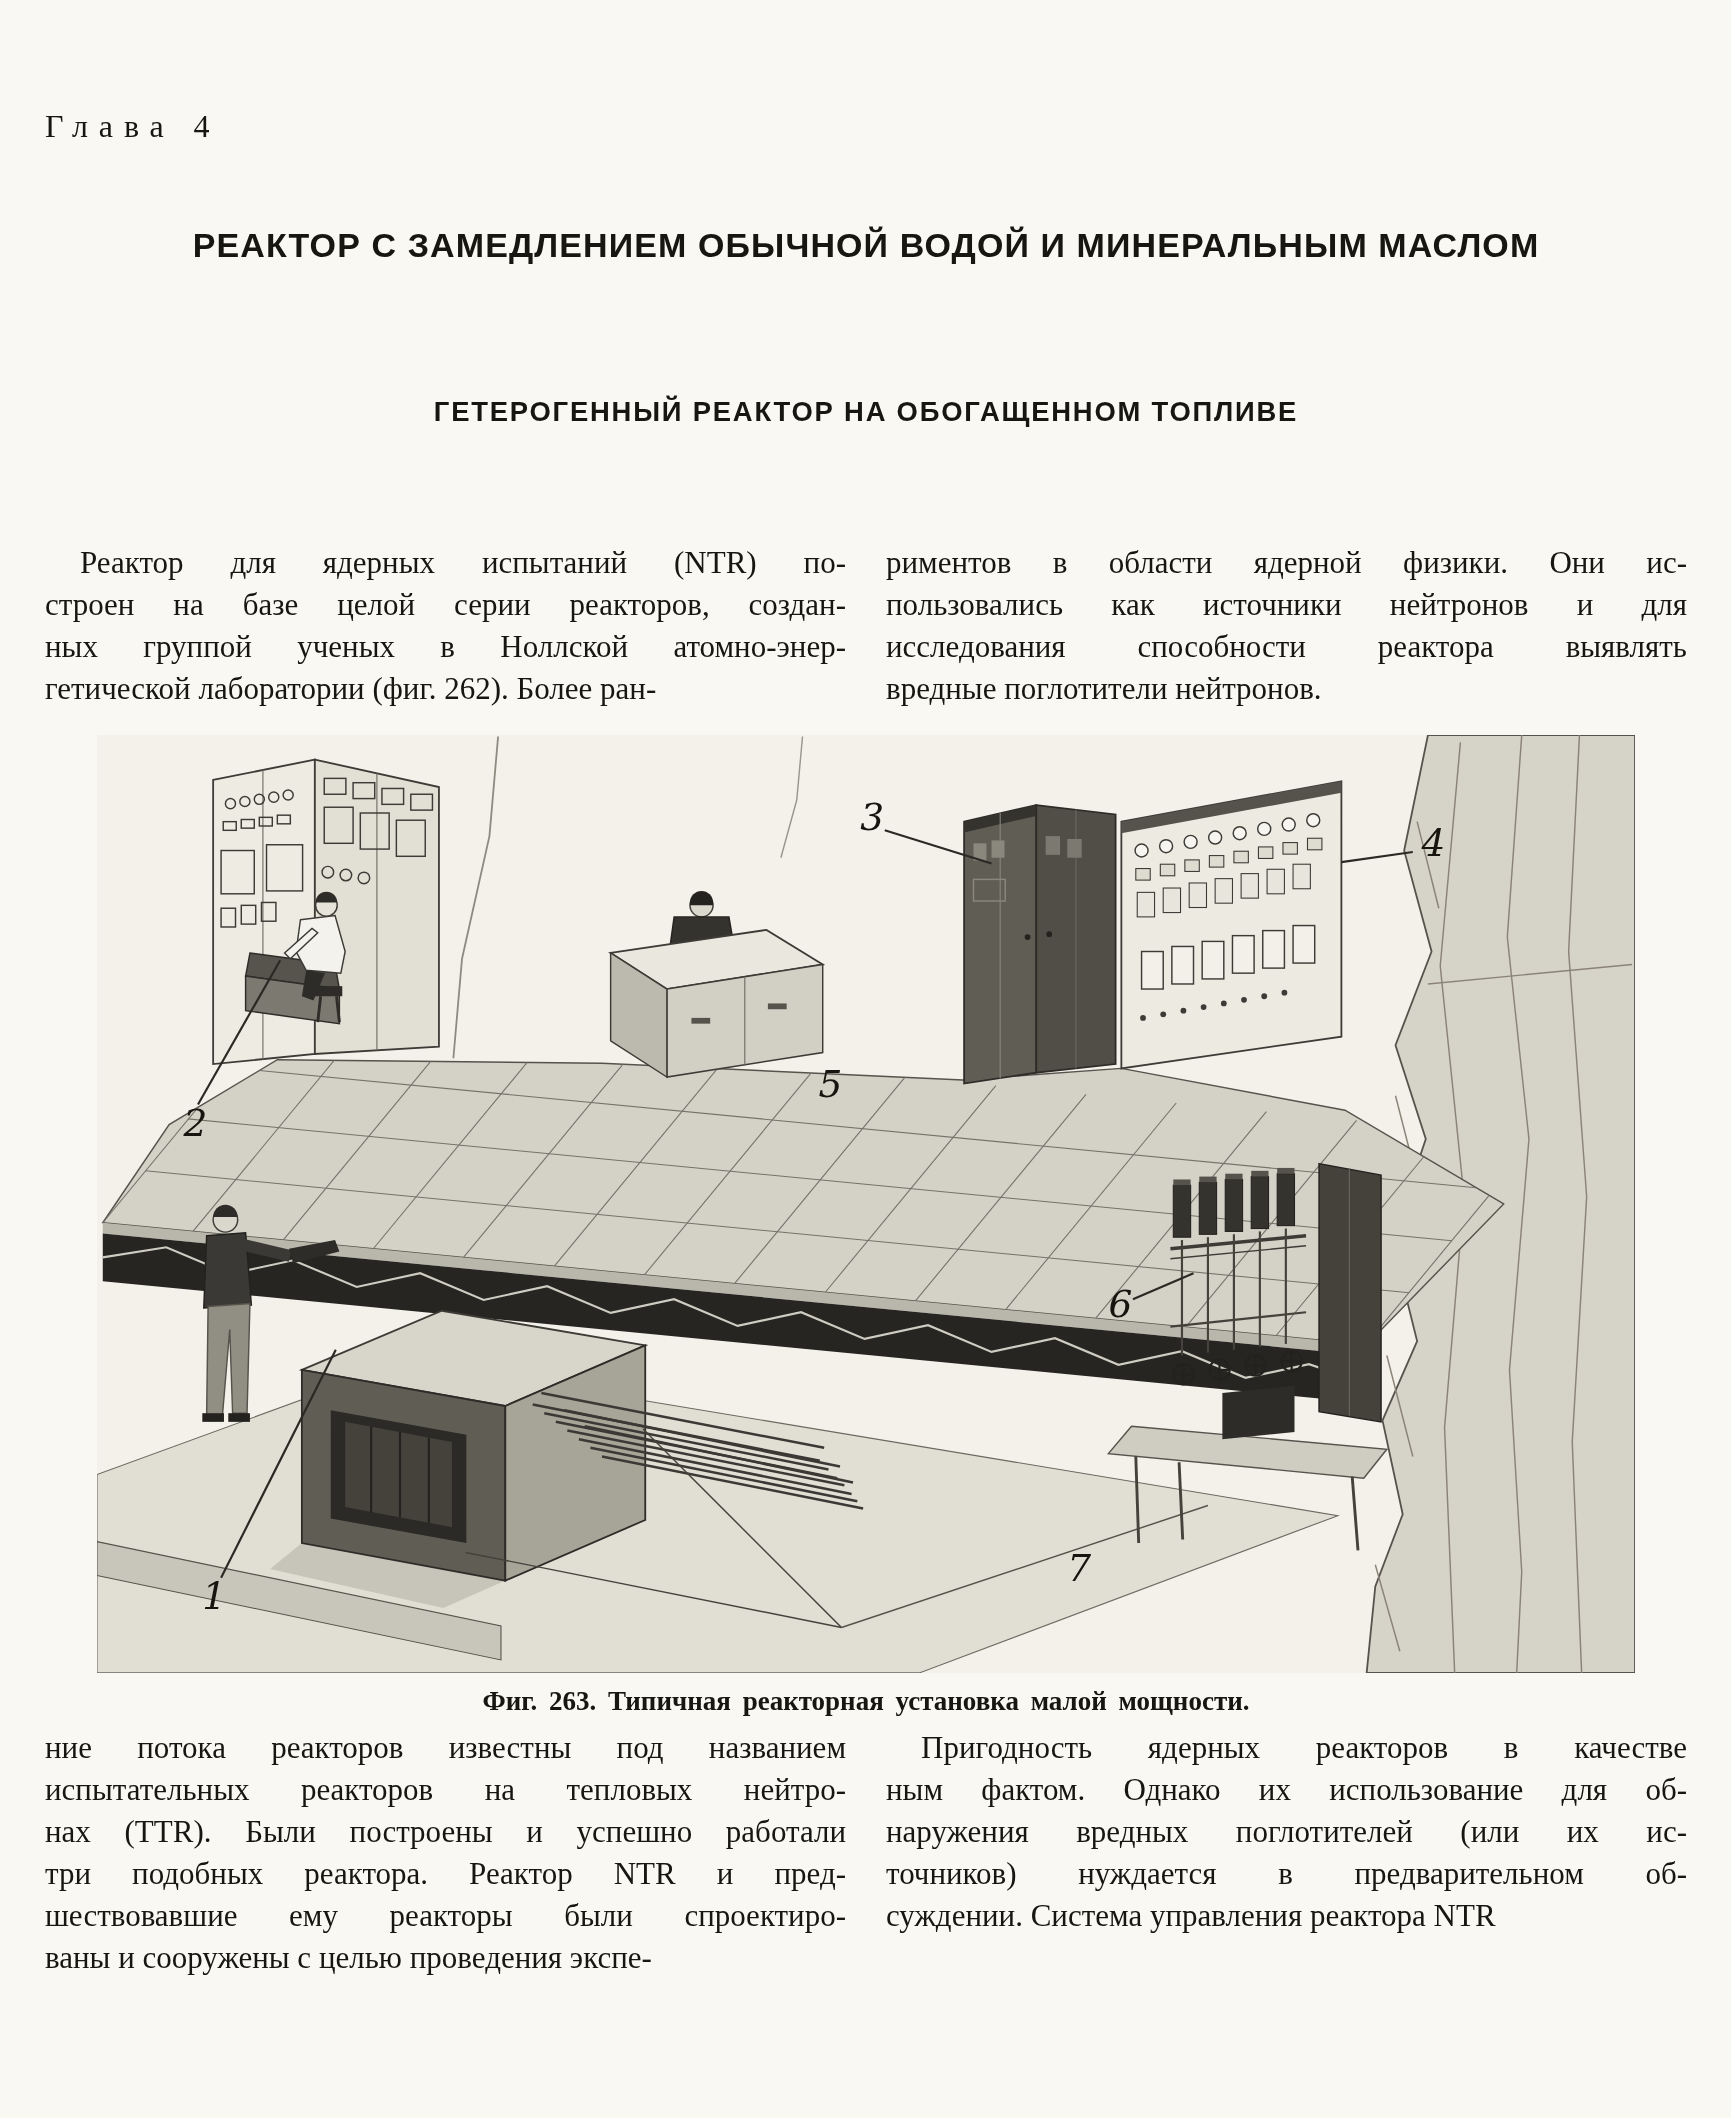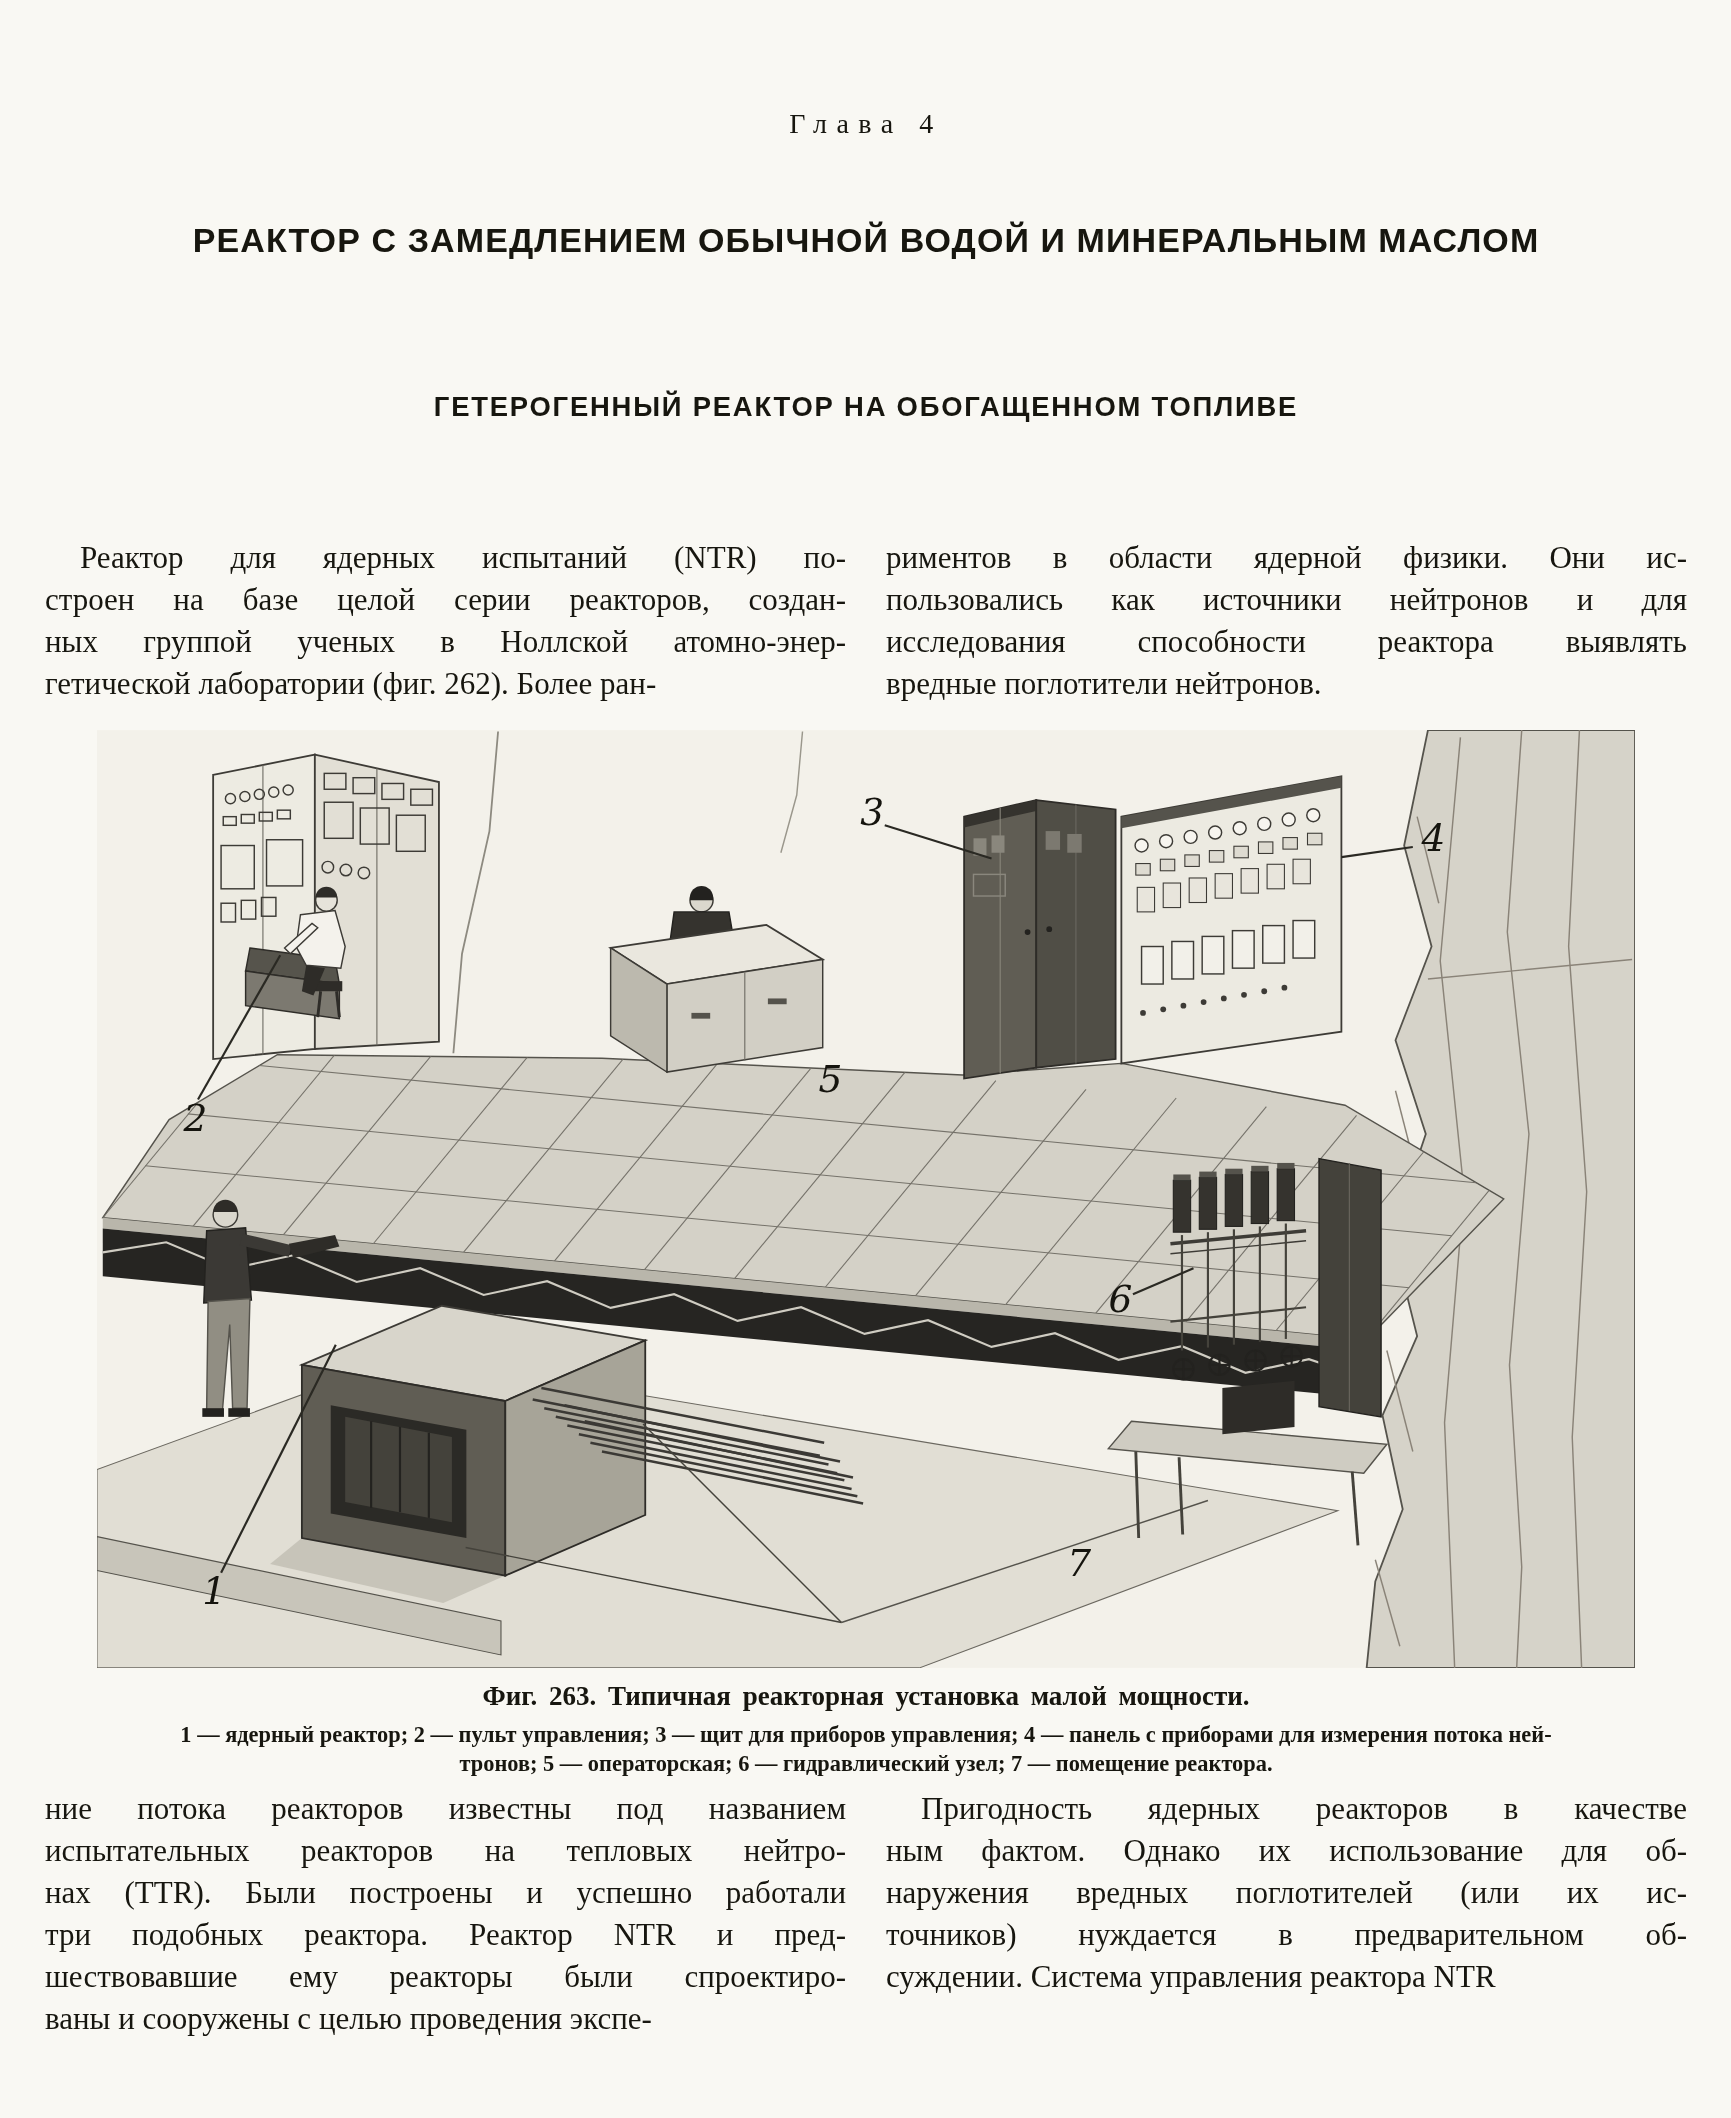--- a/index.html
+++ b/index.html
@@ -2,21 +2,21 @@
 <html lang="ru" style="font-size:11.5px"><head>
 <meta charset="utf-8">
 <style>
   html,body { margin:0; padding:0; }
   body {
     width:1732px; height:2119px; overflow:hidden;
     background:#f9f8f3; color:#17160f;
     font-family:"Liberation Serif", serif;
   }
   .page { padding:108px 45px 0; box-sizing:border-box; }
-  .chapter { text-align:center; font-size:28px; letter-spacing:0.34em; }
+  .chapter { text-align:left; font-size:32px; letter-spacing:0.34em; }
   .title {
     margin:81px 0 0; text-align:center;
     font-family:"Liberation Sans", sans-serif; font-weight:bold;
     font-size:34px; letter-spacing:1.1px;
   }
   .subtitle {
     margin:131px 0 0; text-align:center;
     font-family:"Liberation Sans", sans-serif; font-weight:bold;
     font-size:27.4px; letter-spacing:1.8px;
   }
@@ -347,24 +347,20 @@
       <text class="figlabel" x="146" y="1212">1</text>
       <text class="figlabel" x="120" y="556">2</text>
       <text class="figlabel" x="1058" y="132">3</text>
       <text class="figlabel" x="1836" y="168">4</text>
       <text class="figlabel" x="1000" y="502">5</text>
       <text class="figlabel" x="1402" y="806">6</text>
       <text class="figlabel" x="1345" y="1172">7</text>
     </svg>
 
     <figcaption class="caption">Фиг. 263. Типичная реакторная установка малой мощности.</figcaption>
-    <div class="legend">
-      <div>1 — ядерный реактор; 2 — пульт управления; 3 — щит для приборов управления; 4 — панель с приборами для измерения потока ней-</div>
-      <div>тронов; 5 — операторская; 6 — гидравлический узел; 7 — помещение реактора.</div>
-    </div>
   </figure>
 
   <div class="cols bottom">
     <div class="col">
         <div class="tline">ние потока реакторов известны под названием</div>
         <div class="tline">испытательных реакторов на тепловых нейтро-</div>
         <div class="tline">нах (TTR). Были построены и успешно работали</div>
         <div class="tline">три подобных реактора. Реактор NTR и пред-</div>
         <div class="tline">шествовавшие ему реакторы были спроектиро-</div>
         <div class="tline tline-last">ваны и сооружены с целью проведения экспе-</div>

